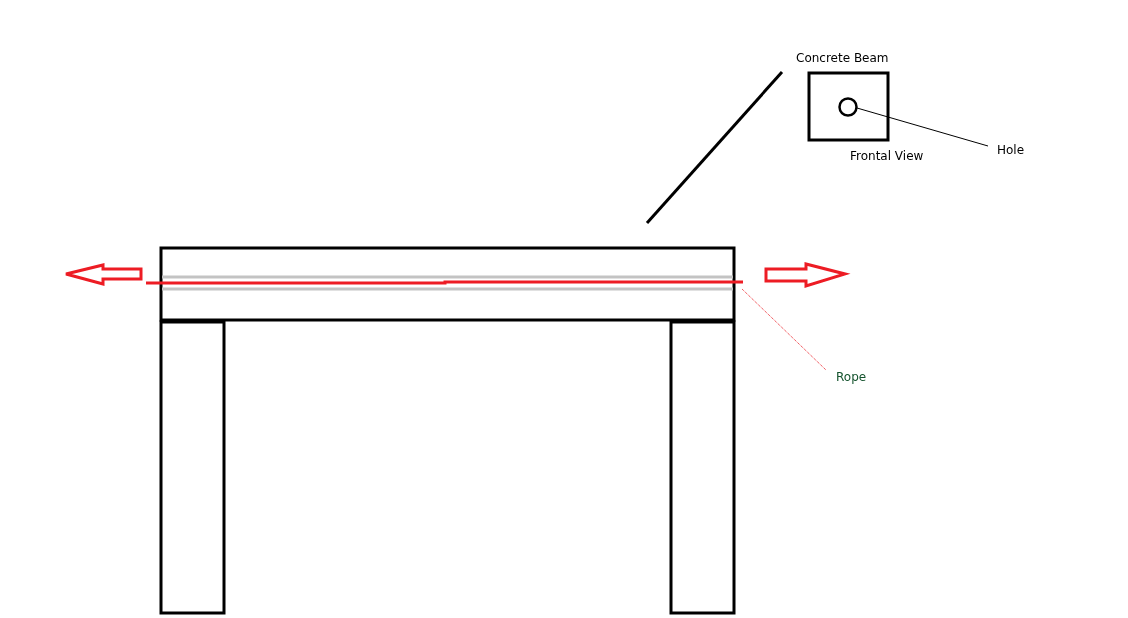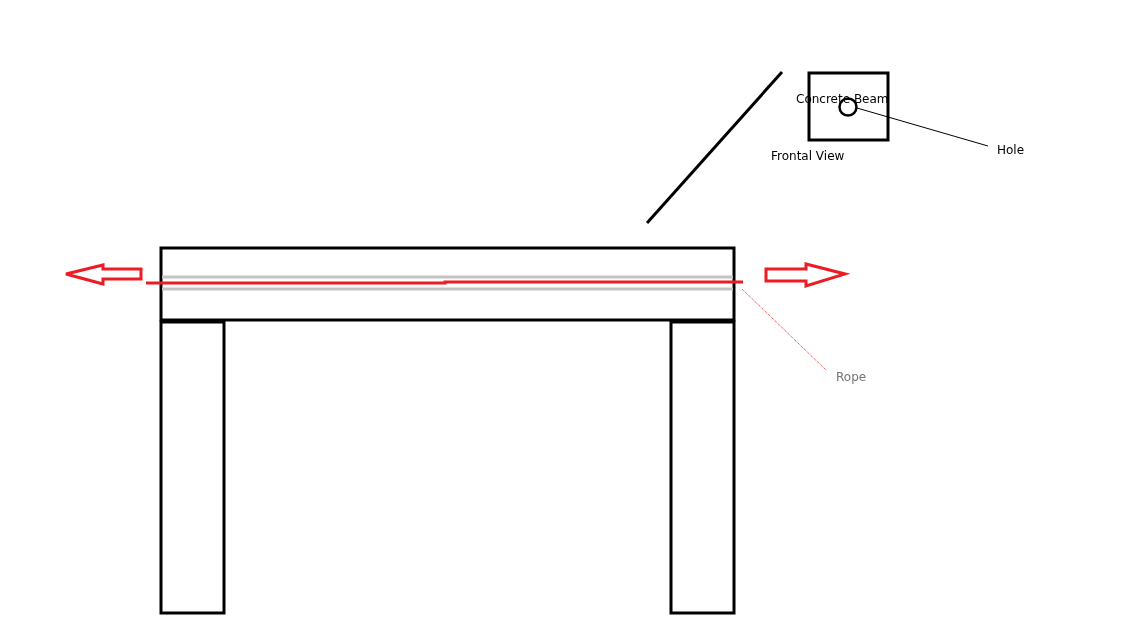--- a/index.html
+++ b/index.html
@@ -31,16 +31,16 @@
   <line x1="647" y1="223" x2="782" y2="72" stroke="#000" stroke-width="3"></line>
 
   <rect x="809" y="73" width="79" height="67" fill="none" stroke="#000" stroke-width="3"></rect>
   <circle cx="848" cy="107" r="8.5" fill="none" stroke="#000" stroke-width="2.5"></circle>
 
   <line x1="857" y1="108" x2="988" y2="146" stroke="#000" stroke-width="1"></line>
 
   <line x1="742" y1="289" x2="826" y2="370" stroke="#ed1c24" stroke-width="1" stroke-dasharray="1,1"></line>
 </svg>
 
-<div class="label" style="left:796px; top:51px; color:#000;margin-top:41px;">Concrete Beam</div>
-<div class="label" style="left:771px; top:149px; color:#000;">Frontal View</div>
+<div class="label" style="left:796px; top:51px; color:#000;">Concrete Beam</div>
+<div class="label" style="left:850px; top:149px; color:#000;">Frontal View</div>
 <div class="label" style="left:997px; top:143px; color:#000;text-align:right;">Hole</div>
-<div class="label" style="left:836px; top:370px; color:#737373;">Rope</div>
+<div class="label" style="left:836px; top:370px; color:#14532d;">Rope</div>
 
 </body></html>

